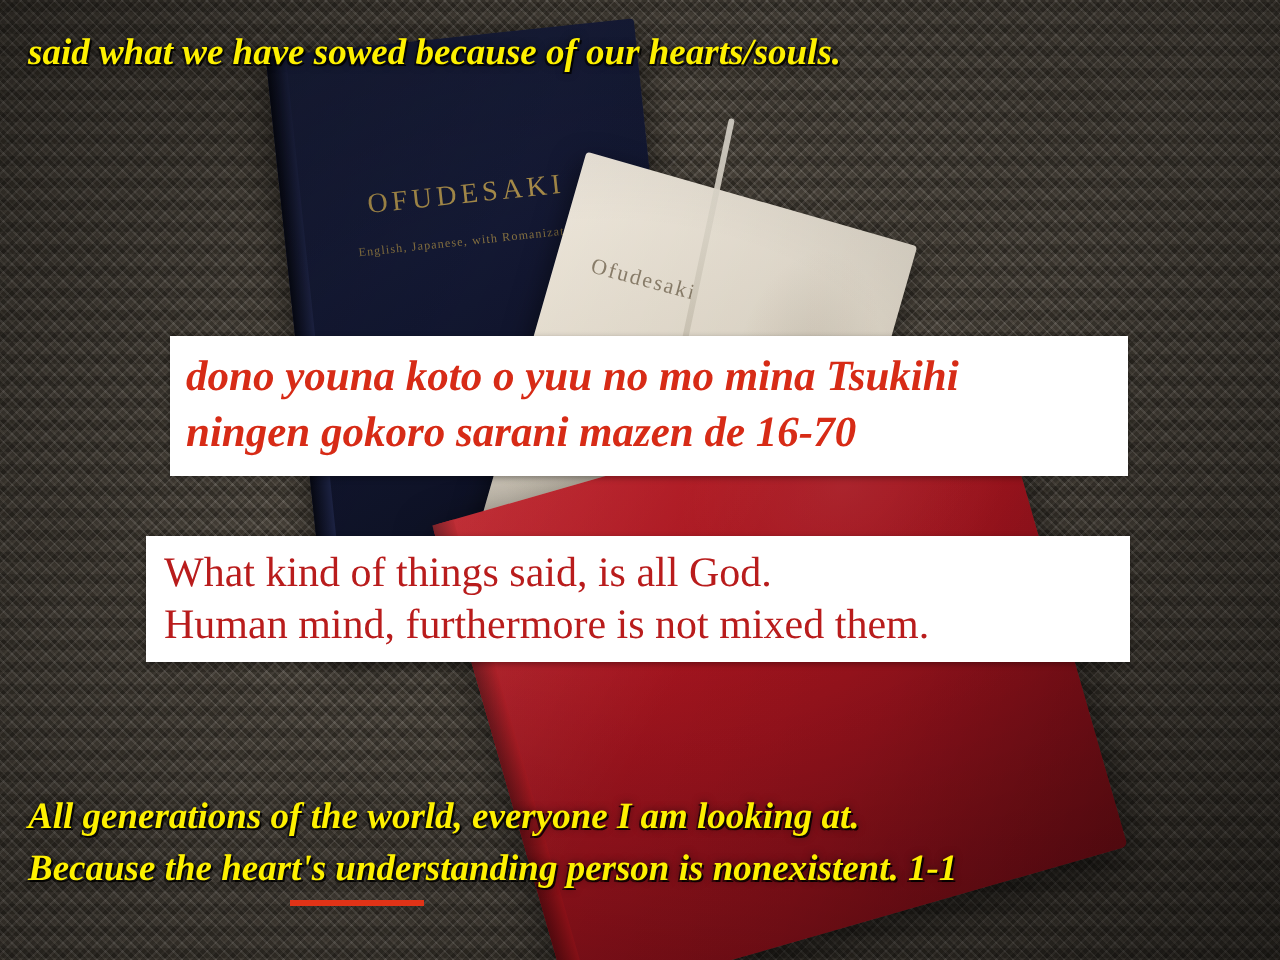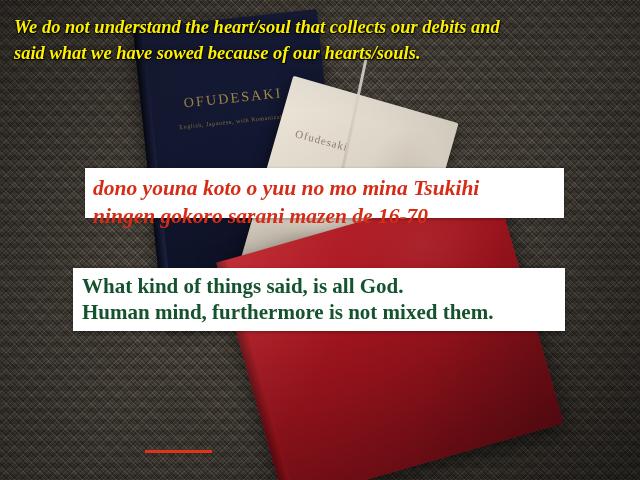--- a/index.html
+++ b/index.html
@@ -192,21 +192,21 @@
 
   .white-box {
     position: absolute;
     background: #ffffff;
     box-shadow: 0 1px 3px rgba(0,0,0,0.35);
   }
   #romaji-box {
     left: 85px;
     top: 168px;
     width: 479px;
-    height: 50px;
+    height: 70px;
     padding: 6px 0 0 8px;
     box-sizing: border-box;
   }
   #romaji-box .line {
     color: #d72b16;
     font-family: "Liberation Serif", serif;
     font-style: italic;
     font-weight: bold;
     font-size: 21.5px;
     line-height: 28px;
@@ -214,23 +214,23 @@
   }
   #english-box {
     left: 73px;
     top: 268px;
     width: 492px;
     height: 63px;
     padding: 5px 0 0 9px;
     box-sizing: border-box;
   }
   #english-box .line {
-    color: #14532d;
-    font-family: "Liberation Serif", serif;
-    font-weight: bold;
+    color: #b91c1c;
+    font-family: "Liberation Serif", serif;
+    font-weight: normal;
     font-size: 21px;
     line-height: 26px;
     white-space: nowrap;
   }
 
   .red-underline {
     position: absolute;
     left: 145px;
     top: 450px;
     width: 67px;
@@ -262,30 +262,33 @@
     <div class="book-red">
       <div class="red-edge"></div>
       <div class="red-gloss"></div>
       <div class="red-spine-text">OFUDESAKI</div>
     </div>
 
     <div class="carpet-shade"></div>
   </div>
 
   <div class="yellow-block" id="top-text">
-    <div>We do not understand the heart/soul that collects our debits and</div>
     <div>said what we have sowed because of our hearts/souls.</div>
   </div>
 
   <div class="white-box" id="romaji-box">
     <div class="line">dono youna koto o yuu no mo mina Tsukihi</div>
     <div class="line">ningen gokoro sarani mazen de  16-70</div>
   </div>
 
   <div class="white-box" id="english-box">
     <div class="line">What kind of things said, is all God.</div>
     <div class="line">Human mind, furthermore is not mixed them.</div>
   </div>
 
+  <div class="yellow-block" id="bottom-text">
+    <div>All generations of the world, everyone I am looking at.</div>
+    <div>Because the heart's understanding person is nonexistent.  1-1</div>
+  </div>
 
   <div class="red-underline"></div>
 
 </div>
 
 </body></html>

